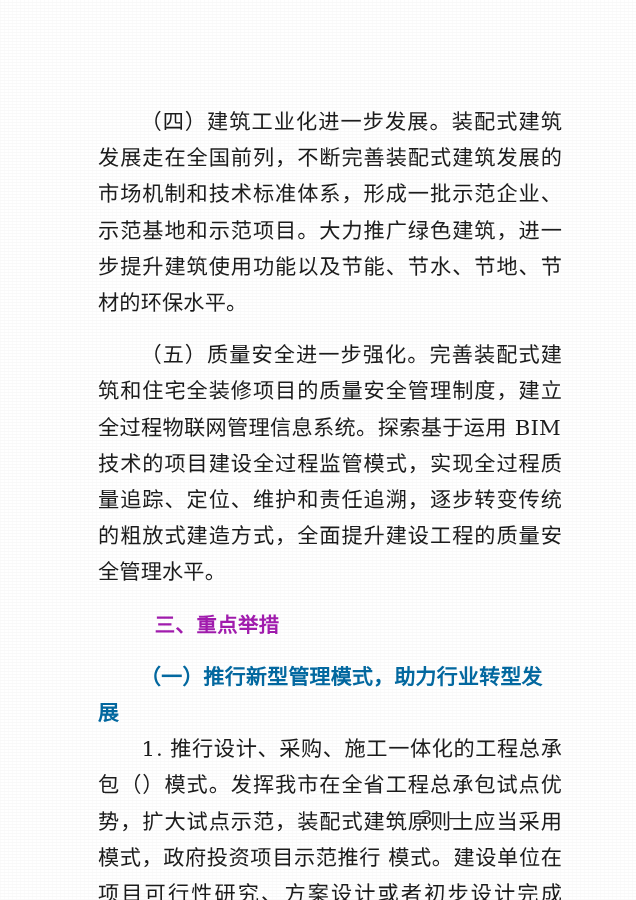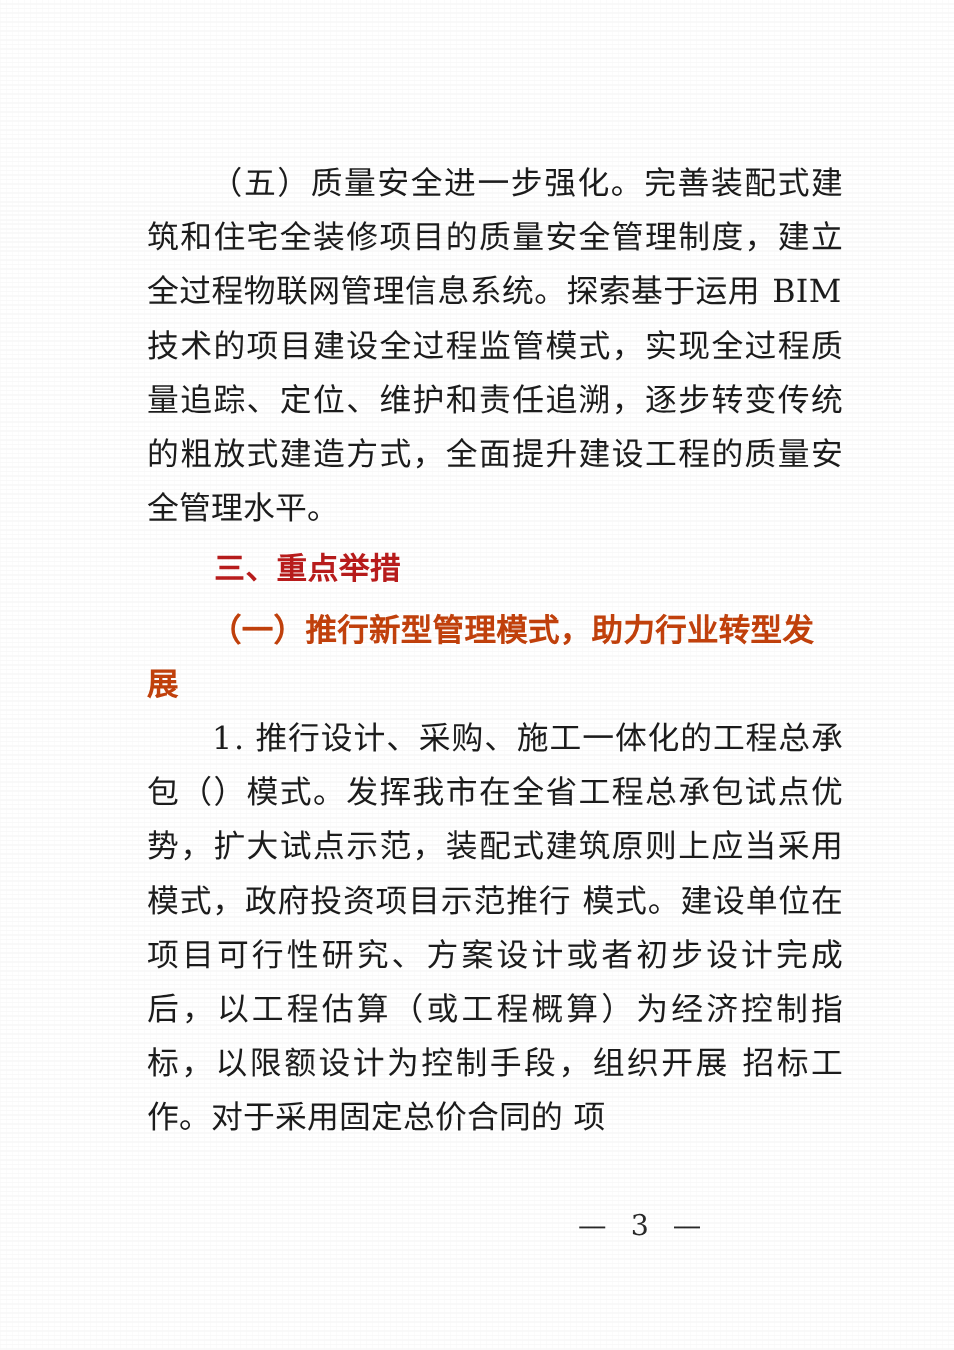--- a/index.html
+++ b/index.html
@@ -48,33 +48,33 @@
   .para + .para {
     margin-top: 16px;
   }
 
   
   .heading-1 {
     font-family: "DejaVu Sans", "Liberation Sans", sans-serif;
     font-size: 20.4px;
     line-height: 36.2px;
     font-weight: 700;
-    color: #b91c1c;
+    color: #a21caf;
     text-indent: 2em;
-    margin: 4px;
+    margin: 16px;
     letter-spacing: 0.4px;
   }
 
   
   .heading-2 {
     font-family: "DejaVu Serif", "Liberation Serif", serif;
     font-size: 21px;
     line-height: 36.2px;
     font-weight: 700;
-    color: #c2410c;
+    color: #0369a1;
     text-indent: 2em;
     margin: 0;
     letter-spacing: 0.2px;
   }
 
   
   .latin {
     font-family: "DejaVu Serif", "Liberation Serif", serif;
     letter-spacing: 0.2px;
     padding: 0 1px;
@@ -111,20 +111,21 @@
       repeating-linear-gradient(90deg,  rgba(0,0,0,.4) 0 1px, rgba(0,0,0,0) 1px 4px);
   }
 </style>
 </head>
 <body>
 
 <div id="page">
 
   <div id="text-column">
 
+    <p class="para">（四）建筑工业化进一步发展。装配式建筑发展走在全国前列，不断完善装配式建筑发展的市场机制和技术标准体系，形成一批示范企业、示范基地和示范项目。大力推广绿色建筑，进一步提升建筑使用功能以及节能、节水、节地、节材的环保水平。</p>
 
     <p class="para">（五）质量安全进一步强化。完善装配式建筑和住宅全装修项目的质量安全管理制度，建立全过程物联网管理信息系统。探索基于运用 <span class="latin">BIM</span> 技术的项目建设全过程监管模式，实现全过程质量追踪、定位、维护和责任追溯，逐步转变传统的粗放式建造方式，全面提升建设工程的质量安全管理水平。</p>
 
 
     <p class="heading-1">三、重点举措</p>
 
     <p class="heading-2">（一）推行新型管理模式，助力行业转型发展</p>
 
     <p class="para"><span class="latin">1</span>. 推行设计、采购、施工一体化的工程总承包（）模式。发挥我市在全省工程总承包试点优势，扩大试点示范，装配式建筑原则上应当采用  模式，政府投资项目示范推行  模式。建设单位在项目可行性研究、方案设计或者初步设计完成后，以工程估算（或工程概算）为经济控制指标，以限额设计为控制手段，组织开展  招标工作。对于采用固定总价合同的  项</p>
 

